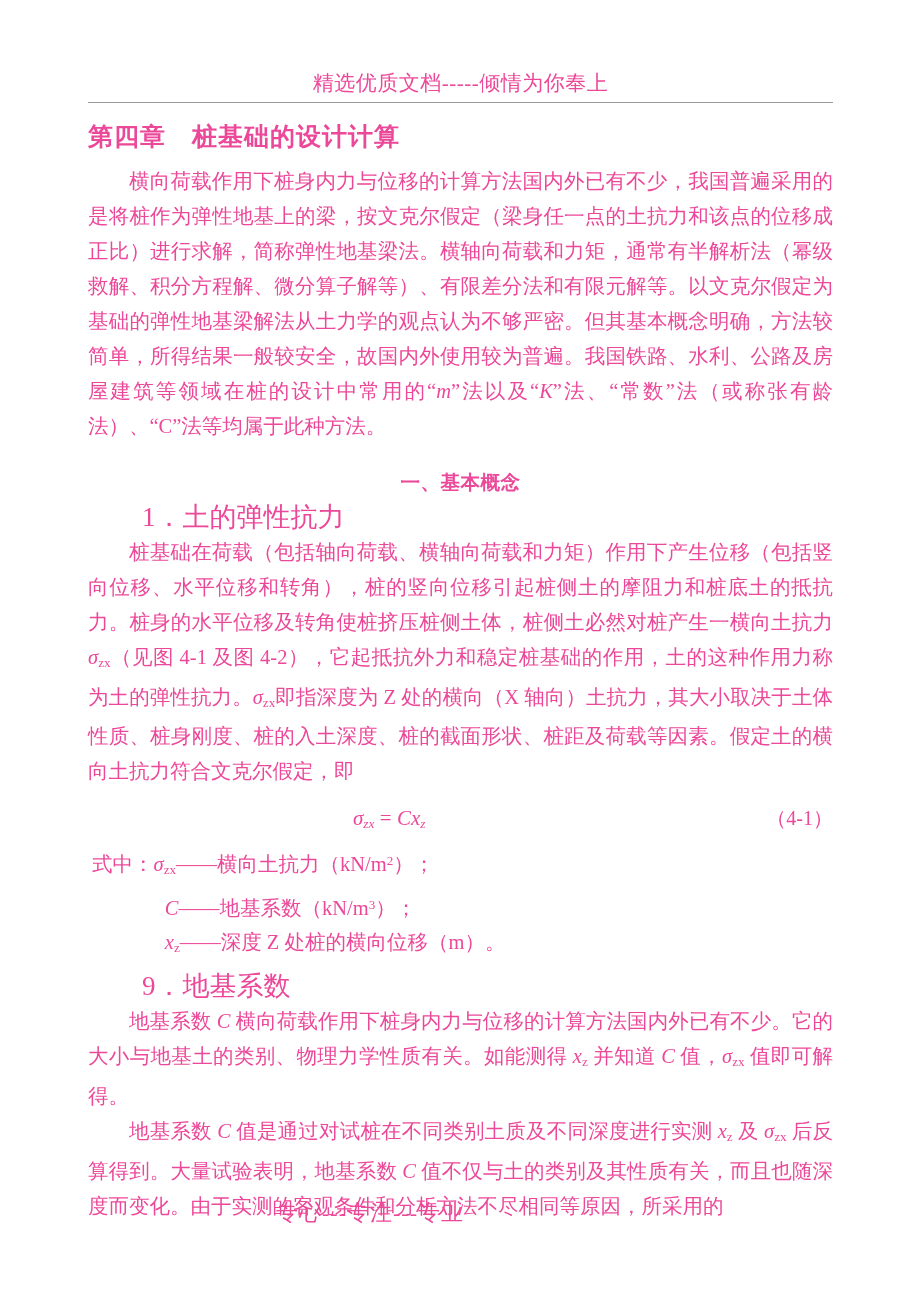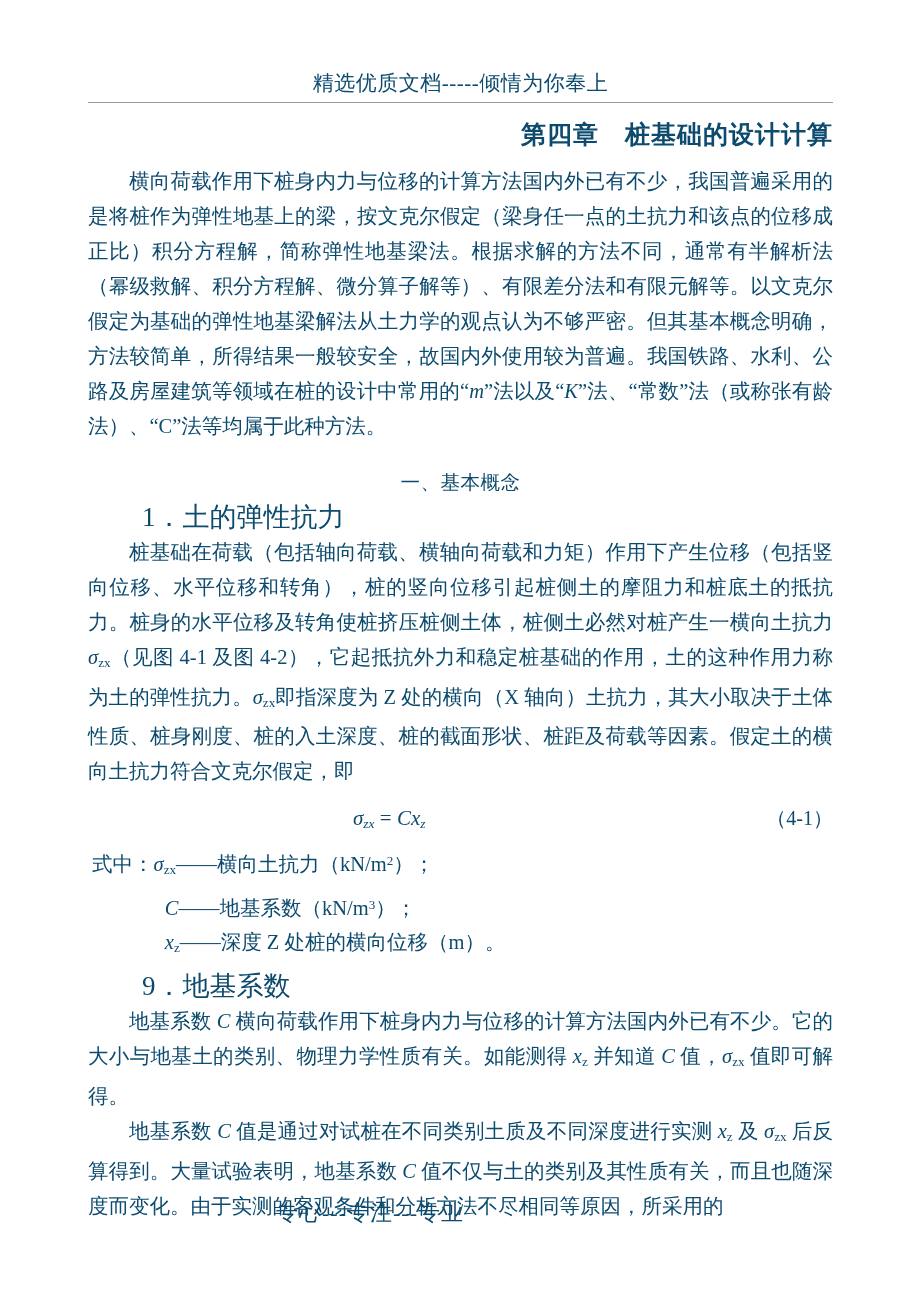--- a/index.html
+++ b/index.html
@@ -7,21 +7,21 @@
     padding: 0;
     background: #ffffff;
   }
   .page {
     position: relative;
     width: 920px;
     height: 1300px;
     background: #ffffff;
     overflow: hidden;
     font-family: "Liberation Serif", "DejaVu Serif", serif;
-    color: #0c4a6e;
+    color: #ec4899;
     box-sizing: border-box;
   }
   .content {
     position: absolute;
     left: 88px;
     top: 0;
     width: 745px;
   }
 
   
@@ -36,22 +36,22 @@
   }
   .header-rule {
     margin-top: 7px;
     border-top: 1px solid #9a9a9a;
     width: 100%;
     height: 0;
   }
 
   
   .chapter-title {
-    text-align: right;
-    font-family: Liberation Mono, monospace;
+    text-align: left;
+    font-family: Liberation Serif, serif;
     font-weight: bold;
     font-size: 25px;
     letter-spacing: 1px;
     margin-top: 18px;
     margin-bottom: 0;
     line-height: 1.25;
   }
 
   
   p.body {
@@ -73,21 +73,21 @@
     font-family: "DejaVu Sans", "Liberation Sans", sans-serif;
     font-weight: bold;
     font-size: 22.5px;
     letter-spacing: 1px;
     margin-top: 26px;
     line-height: 1.3;
   }
   .subsection-heading {
     text-align: center;
     font-family: "DejaVu Sans", "Liberation Sans", sans-serif;
-    font-weight: normal;
+    font-weight: bold;
     font-size: 19.5px;
     letter-spacing: 0.5px;
     margin-top: 26px;
     line-height: 1.3;
   }
   .level3-heading {
     font-family: "DejaVu Sans", "Liberation Sans", sans-serif;
     font-size: 18.5px;
     margin-top: 22px;
     line-height: 30px;
@@ -176,21 +176,21 @@
 
 <div class="page">
 
   <div class="content">
 
     <div class="doc-header">精选优质文档-----倾情为你奉上</div>
     <div class="header-rule"></div>
 
     <div class="chapter-title">第四章　桩基础的设计计算</div>
 
-    <p class="body first-para"><span>横向荷载作用下桩身内力与位移的计算方法国内外已有不少，我国普遍采用的是将桩作为弹性地基上的梁，按文克尔假定（梁身任一点的土抗力和该点的位移成正比）积分方程解，简称弹性地基梁法。根据求解的方法不同，通常有半解析法（幂级救解、积分方程解、微分算子解等）、有限差分法和有限元解等。以文克尔假定为基础的弹性地基梁解法从土力学的观点认为不够严密。但其基本概念明确，方法较简单，所得结果一般较安全，故国内外使用较为普遍。我国铁路、水利、公路及房屋建筑等领域在桩的设计中常用的“</span><span class="mi">m</span><span>”法以及“</span><span class="mi">K</span><span>”法、“常数”法（或称张有龄法）、“C”法等均属于此种方法。</span></p>
+    <p class="body first-para"><span>横向荷载作用下桩身内力与位移的计算方法国内外已有不少，我国普遍采用的是将桩作为弹性地基上的梁，按文克尔假定（梁身任一点的土抗力和该点的位移成正比）进行求解，简称弹性地基梁法。横轴向荷载和力矩，通常有半解析法（幂级救解、积分方程解、微分算子解等）、有限差分法和有限元解等。以文克尔假定为基础的弹性地基梁解法从土力学的观点认为不够严密。但其基本概念明确，方法较简单，所得结果一般较安全，故国内外使用较为普遍。我国铁路、水利、公路及房屋建筑等领域在桩的设计中常用的“</span><span class="mi">m</span><span>”法以及“</span><span class="mi">K</span><span>”法、“常数”法（或称张有龄法）、“C”法等均属于此种方法。</span></p>
 
 
     <div class="subsection-heading">一、基本概念</div>
 
 
     <div class="level4-heading">1．土的弹性抗力</div>
 
     <p class="body"><span>桩基础在荷载（包括轴向荷载、横轴向荷载和力矩）作用下产生位移（包括竖向位移、水平位移和转角），桩的竖向位移引起桩侧土的摩阻力和桩底土的抵抗力。桩身的水平位移及转角使桩挤压桩侧土体，桩侧土必然对桩产生一横向土抗力</span><span class="mi"><span>σ</span><sub class="sub-upright">zx</sub></span><span>（见图 4-1 及图 4-2），它起抵抗外力和稳定桩基础的作用，土的这种作用力称为土的弹性抗力。</span><span class="mi"><span>σ</span><sub class="sub-upright">zx</sub></span><span>即指深度为 Z 处的横向（X 轴向）土抗力，其大小取决于土体性质、桩身刚度、桩的入土深度、桩的截面形状、桩距及荷载等因素。假定土的横向土抗力符合文克尔假定，即</span></p>
 
     <div class="equation-row">

